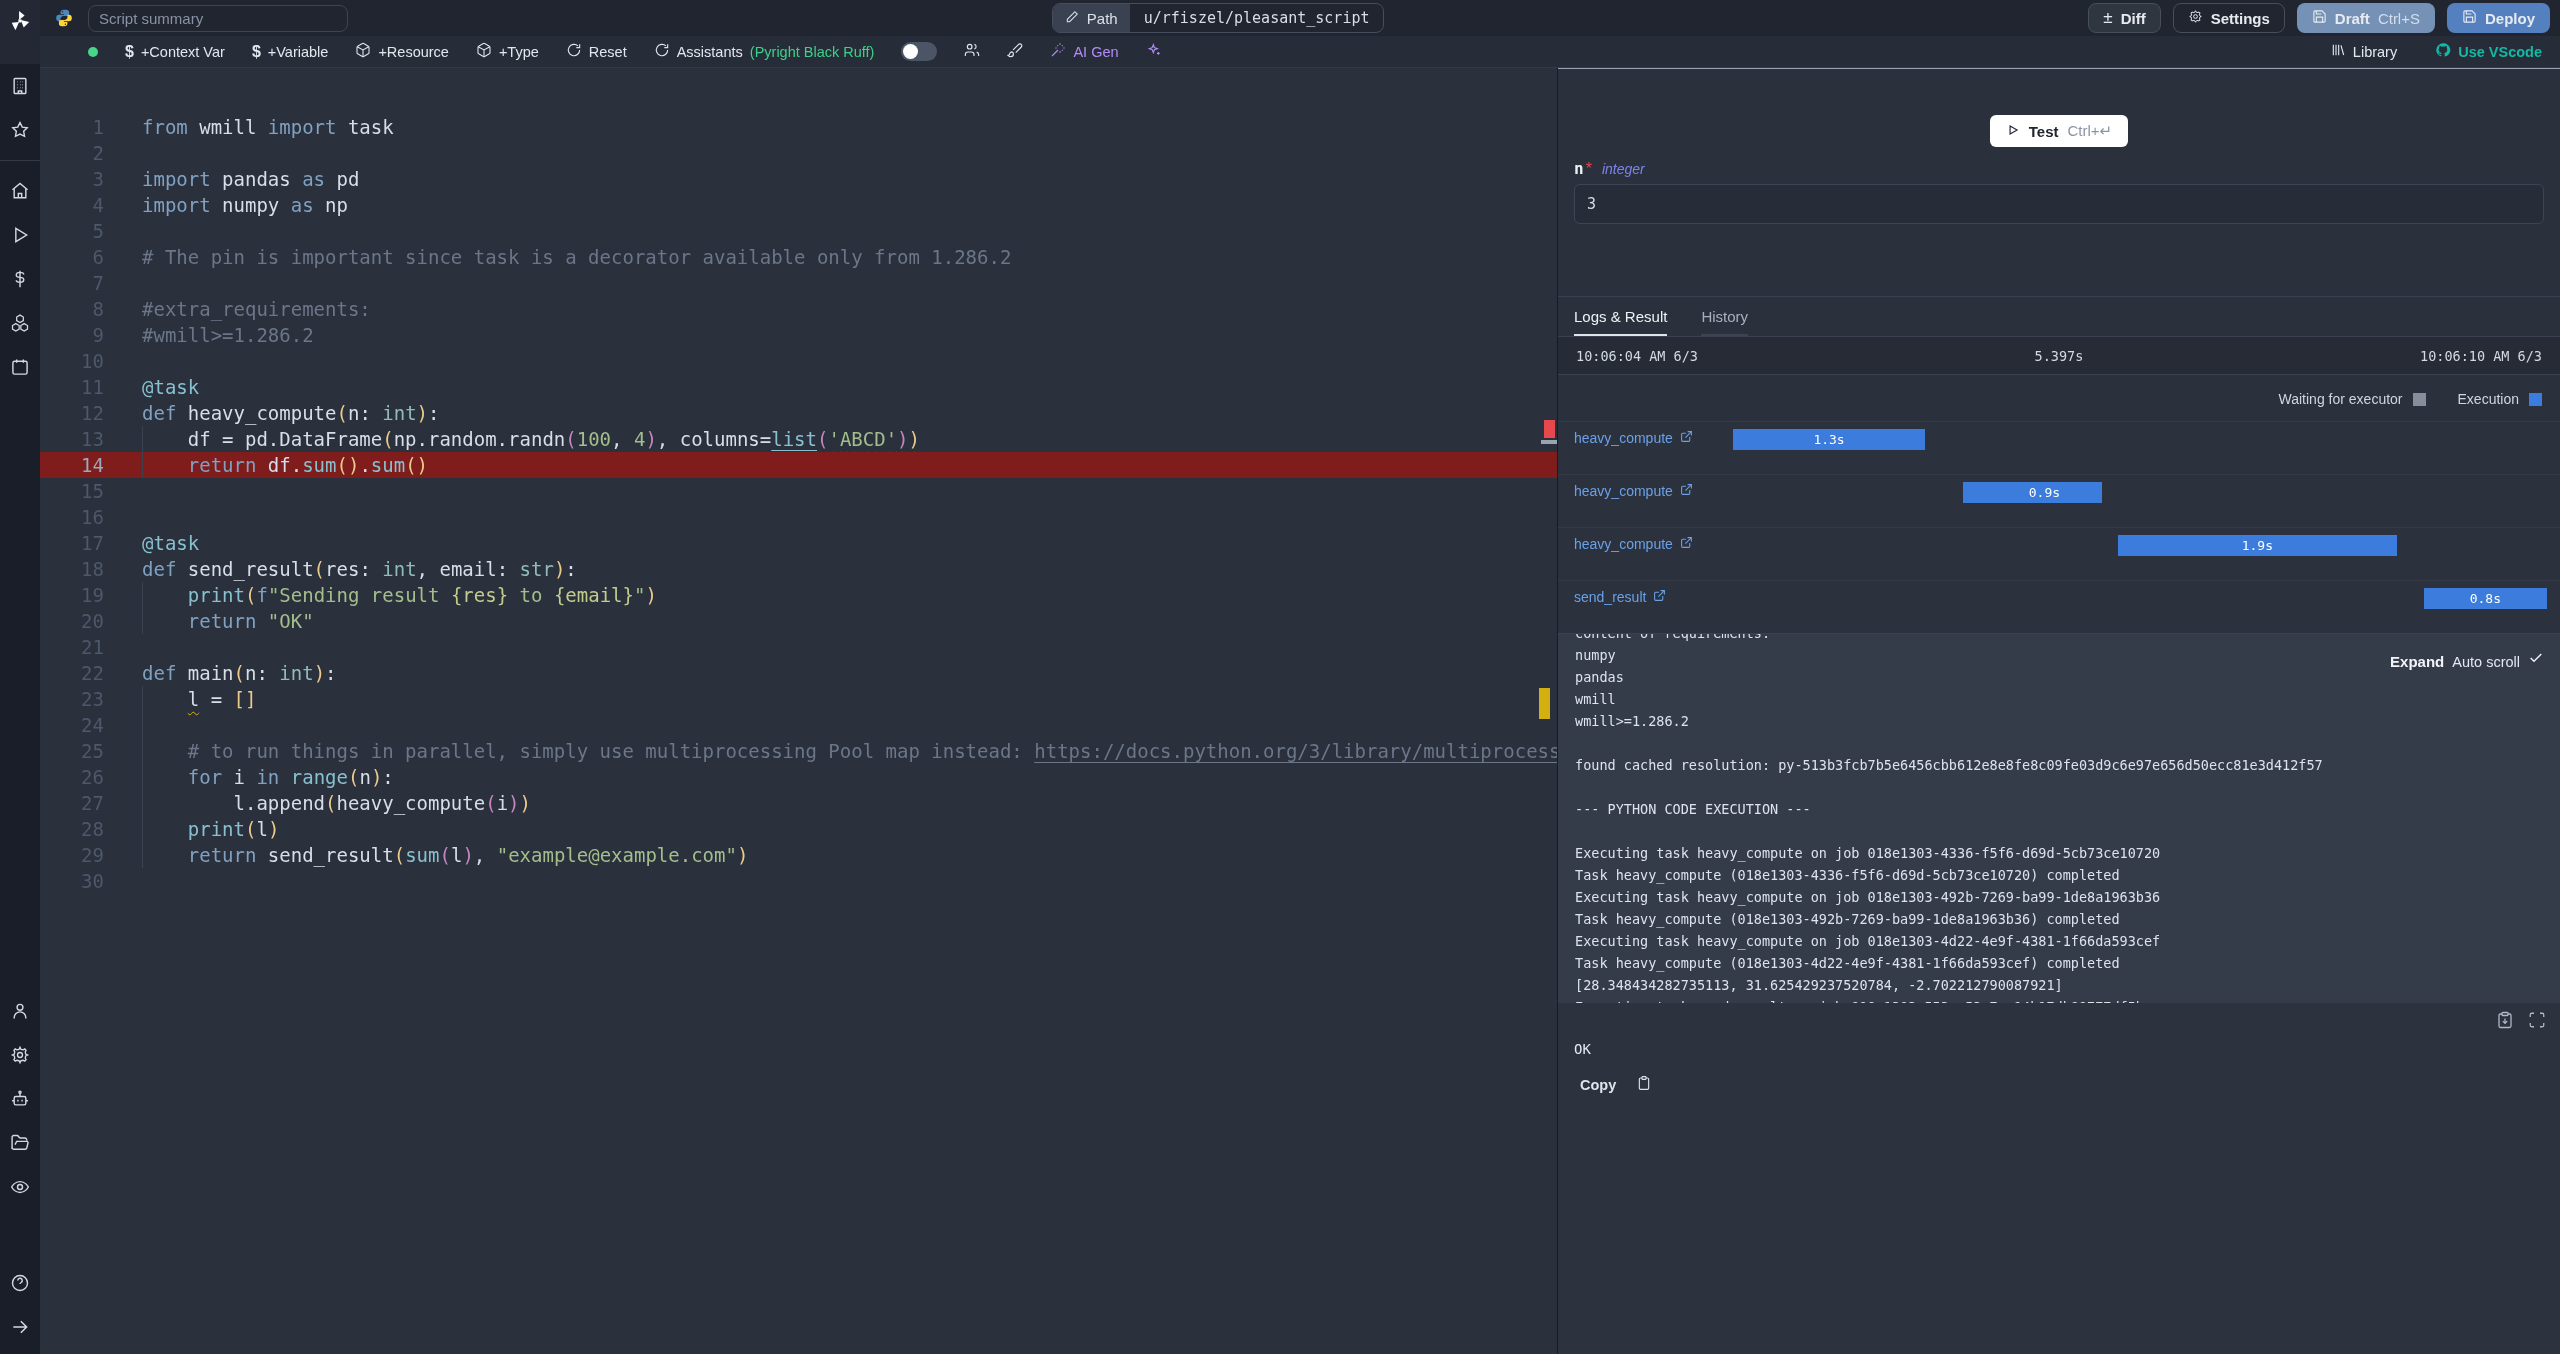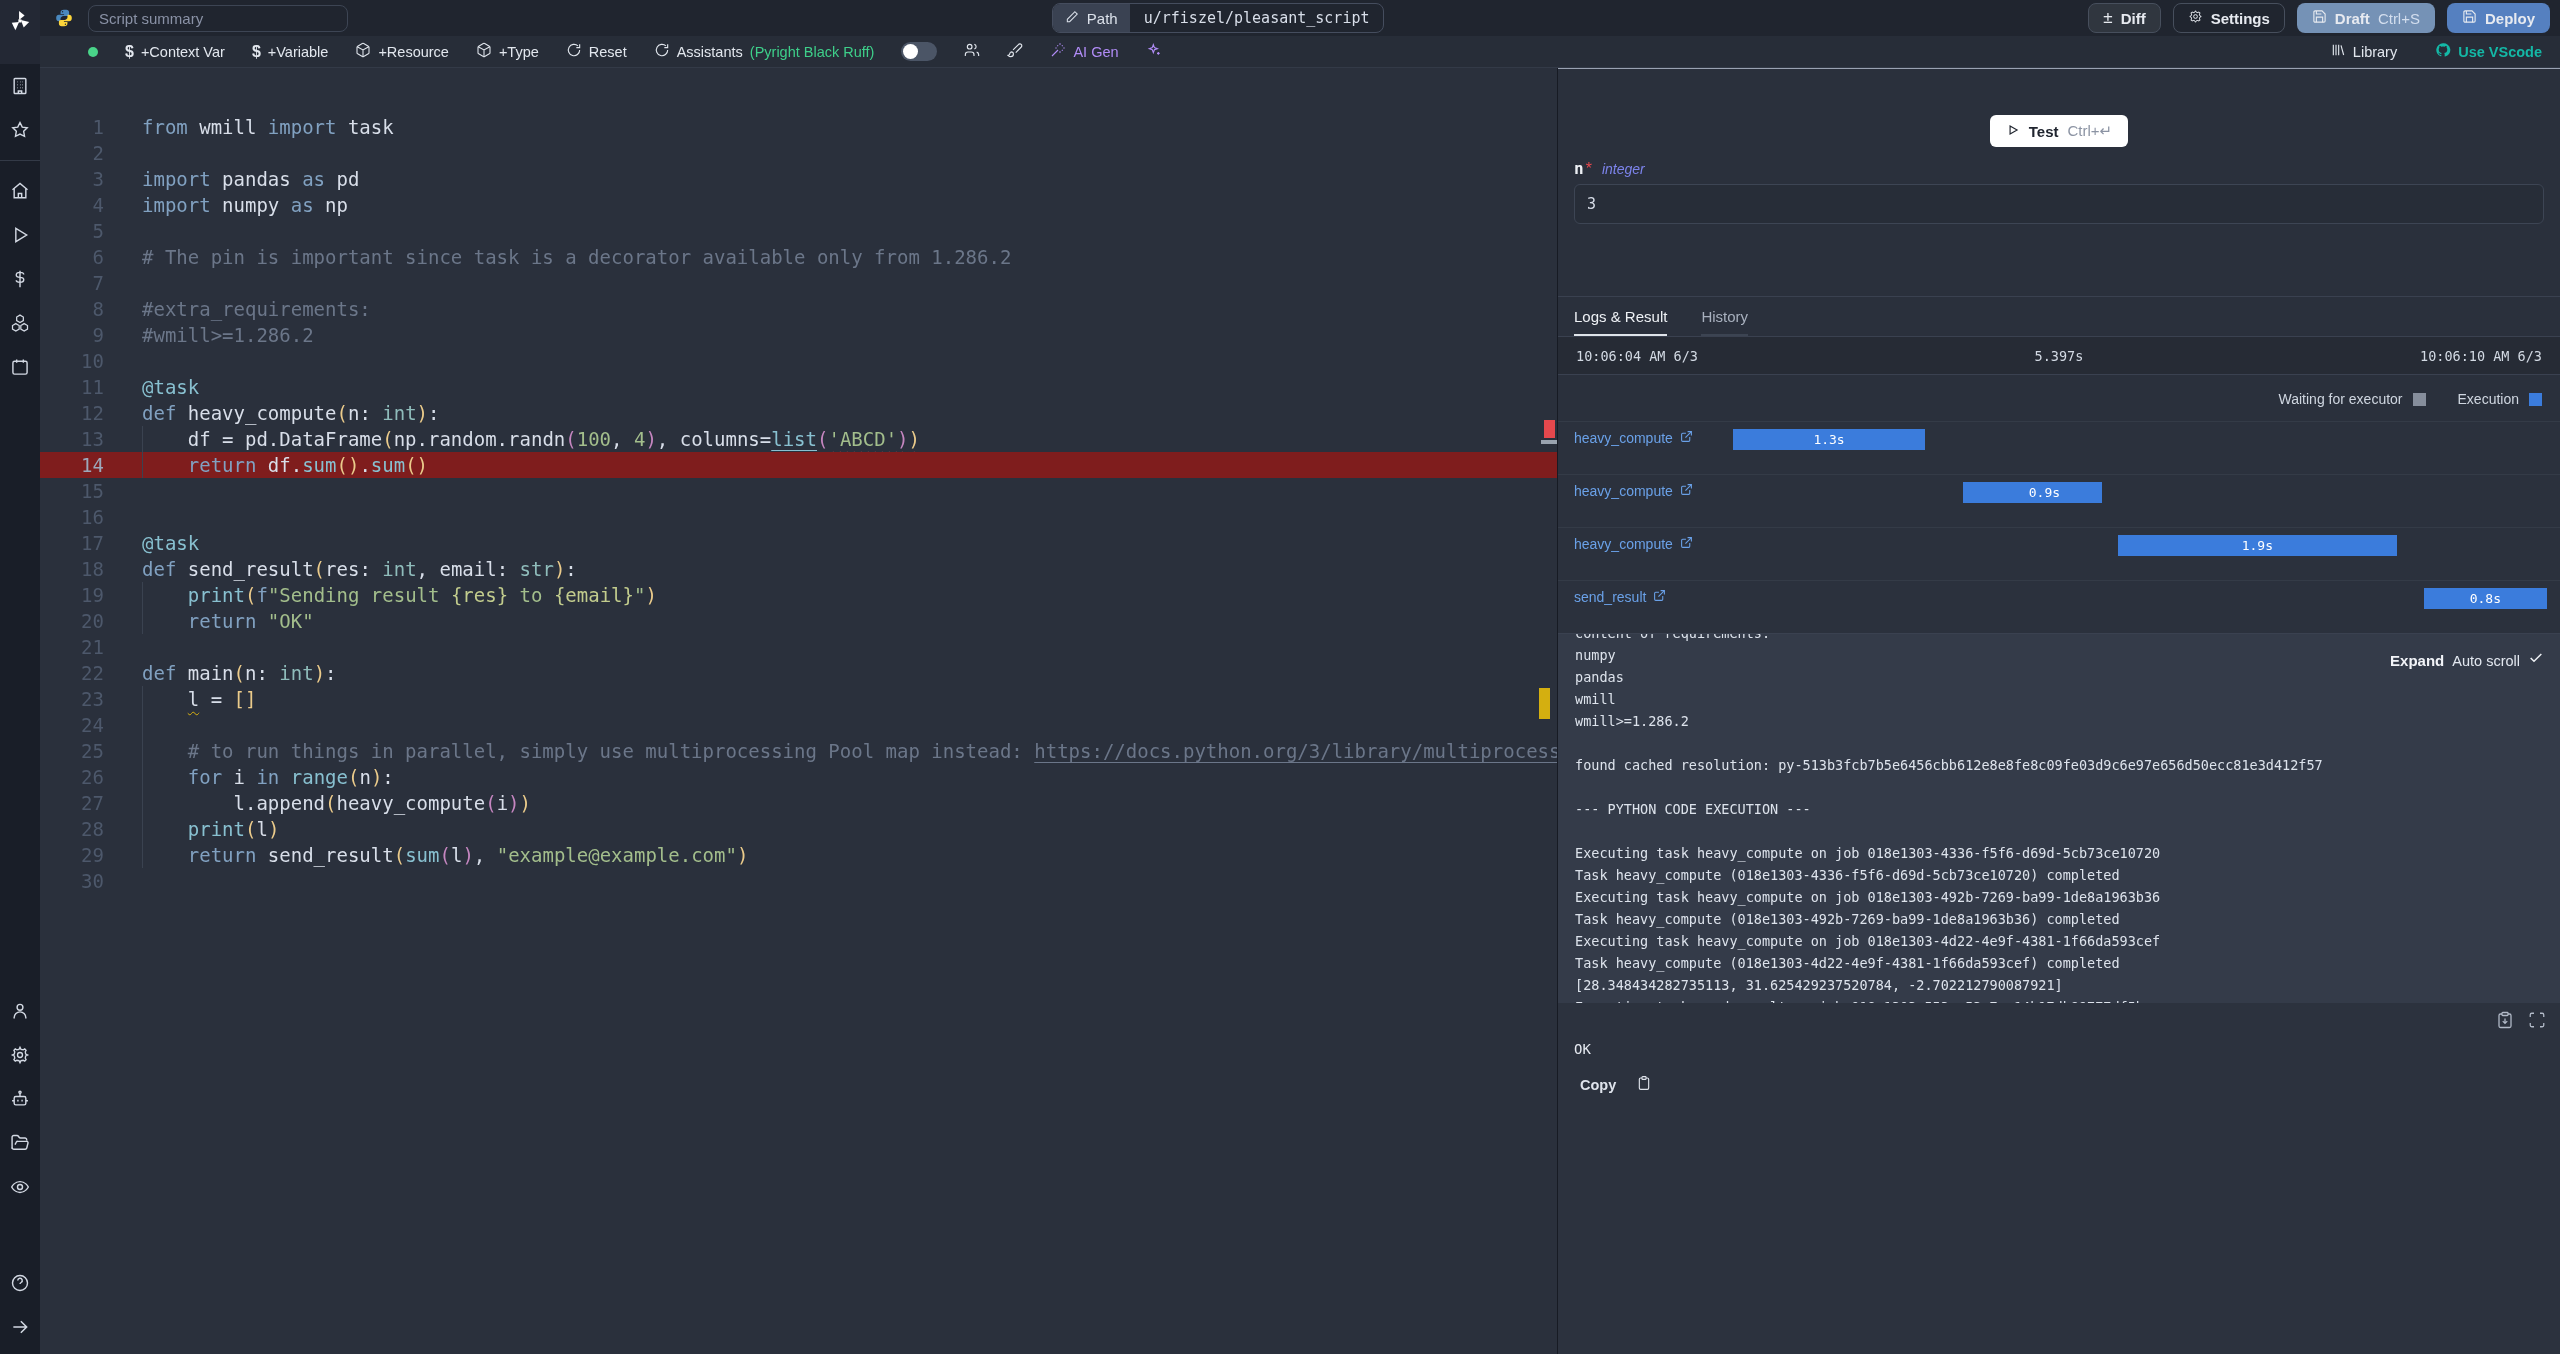--- a/index.html
+++ b/index.html
@@ -111,21 +111,21 @@
   .tl-label { position:absolute; left:16px; top:8px; display:flex; align-items:center; gap:7px;
     color:#6aa1e8; font-size:14px; cursor:pointer; }
   .tl-label svg { width:13px; height:13px; }
   .tl-bar { position:absolute; top:7px; height:21px; background:#3b7cdc; border-radius:0; display:flex;
     align-items:center; justify-content:center; color:#fff; font-family:"DejaVu Sans Mono", monospace; font-size:13px; }
 
   .logs { position:relative; height:370px; background:#343b49; border-top:1px solid #3a4150; overflow:hidden;
     padding-left:17px; font-family:"DejaVu Sans Mono", monospace; font-size:13.5px; line-height:22px; color:#dde3ec; }
   .log-inner { margin-top:-12px; }
   .log-line { height:22px; white-space:pre; }
-  .logs-overlay { position:absolute; top:16px; right:16px; display:flex; gap:8px;
+  .logs-overlay { position:absolute; top:16px; right:16px; display:flex; align-items:center; gap:8px;
     font-family:"Liberation Sans", sans-serif;margin-left:15px; }
   .expand-lbl { font-weight:bold; font-size:15px; color:#f2f4f8; cursor:pointer; }
   .autoscroll-lbl { font-size:14.5px; color:#e3e8f0; cursor:pointer; }
   .logs-overlay svg { width:16px; height:16px; color:#eef1f5; }
 
   .result-block { flex:1; background:#2c323e; }
   .result-icons { display:flex; justify-content:flex-end; gap:14px; padding:8px 14px 2px; color:#b2bac8; }
   .result-icons svg { width:18px; height:18px; cursor:pointer; }
   .result-value { padding:6px 16px 0; font-family:"DejaVu Sans Mono", monospace; font-size:14px; color:#e6eaf1; }
   .copy-row { display:flex; align-items:center; gap:20px; padding:18px 16px 0 22px; font-size:14.5px; font-weight:bold; color:#dfe4ec; cursor:pointer; }

